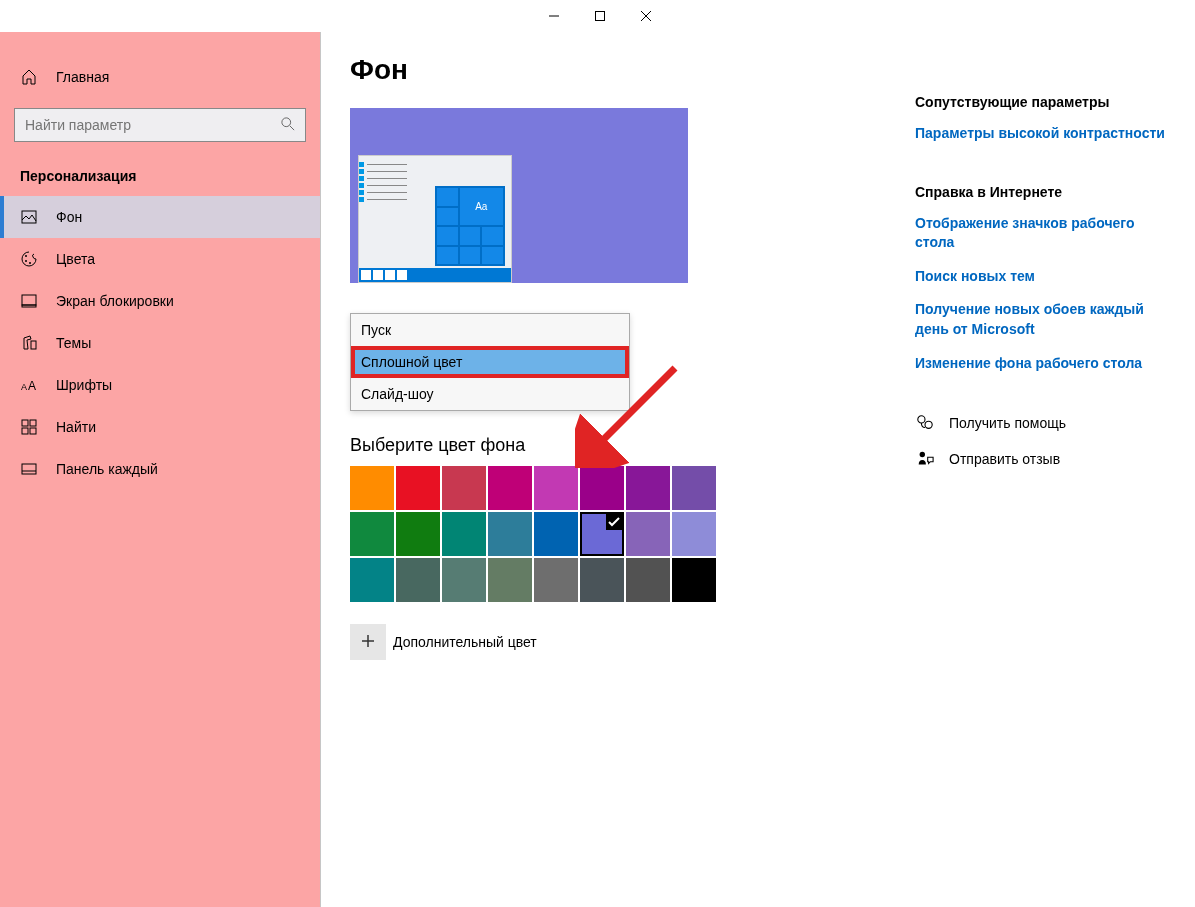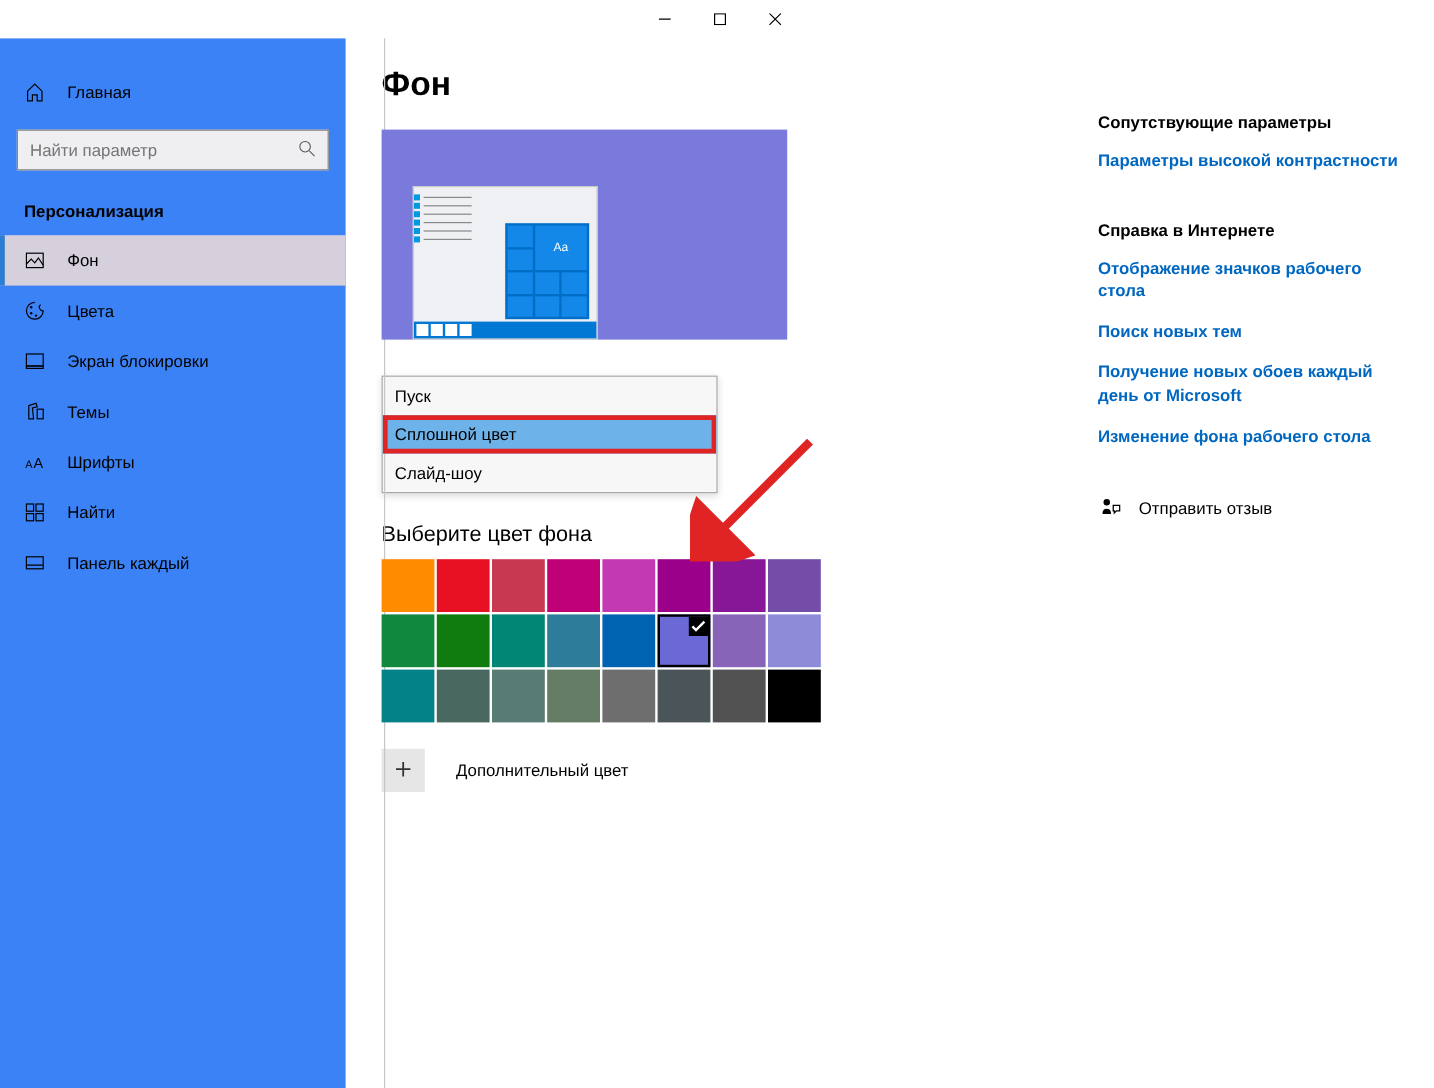--- a/index.html
+++ b/index.html
@@ -6,57 +6,57 @@
 body { background: #ffffff; color: #000; font-size: 14px; width: 1195px; height: 907px; overflow: hidden; position: relative; }
 
 .titlebar { height: 32px; display: flex; align-items: center; justify-content: flex-end; padding-left: 4px; flex-direction: column; }
 .titlebar-title { font-size: 12px; color: #000; }
 .titlebar-controls { display: flex; }
 .titlebar-btn { width: 46px; height: 32px; display: flex; align-items: center; justify-content: center; cursor: pointer; }
 .titlebar-btn svg { width: 10px; height: 10px; }
 
 .app { display: flex; height: calc(100% - 32px); }
 
-.sidebar { width: 288px; background: #3b82f6; padding-top: 26px; }
+.sidebar { width: 320px; background: #fca5a5; padding-top: 26px; }
 .home-row { display: flex; align-items: center; gap: 18px; padding: 10px 20px; cursor: pointer; }
 .search-box { margin: 12px 14px 18px 14px; height: 34px; border: 1px solid #888; background: #efeef1; display: flex; align-items: center; justify-content: space-between; padding: 0 10px; }
 .search-box input { border: none; background: transparent; outline: none; font-size: 14px; width: 100%; color: #555; }
 .section-title { font-weight: 600; font-size: 14px; padding: 8px 20px 12px 20px; }
 .nav-item { display: flex; align-items: center; gap: 18px; padding: 12px 20px; cursor: pointer; position: relative; }
 .nav-item.active { background: #d6cfdc; }
 .nav-item.active::before { content: ""; position: absolute; left: 0; top: 0; bottom: 0; width: 4px; background: #2d7dd2; }
 .nav-icon { width: 18px; height: 18px; display: flex; align-items: center; justify-content: center; }
 
 .main { flex: 1; display: flex; padding: 22px 30px 0 30px; gap: 40px; }
 .content { flex: 1; max-width: 560px; }
 .page-title { font-size: 28px; font-weight: 600; margin-bottom: 22px; }
 
 .preview { width: 338px; height: 175px; background: #7a79dc; position: relative; margin-bottom: 30px; }
-.preview-window { position: absolute; bottom: 0; left: 26px; width: 154px; height: 128px; background: #eef0f3; border: 1px solid #ccc; }
+.preview-window { position: absolute; bottom: 0; left: 8px; width: 154px; height: 128px; background: #eef0f3; border: 1px solid #ccc; }
 .preview-taskbar { position: absolute; bottom: 0; left: 0; right: 0; height: 14px; background: #0078d4; display: flex; gap: 2px; padding: 2px; }
 .preview-taskbar div { width: 10px; background: #fff; }
 .preview-list { position: absolute; top: 8px; left: 8px; }
 .preview-list-line { width: 40px; height: 1px; background: #888; margin-bottom: 6px; position: relative; }
 .preview-list-line::before { content:""; position:absolute; left:-8px; top:-2px; width:5px; height:5px; background:#0099e5; }
 .preview-tiles { position: absolute; top: 30px; right: 6px; width: 70px; height: 80px; background: #006ec7; display: grid; grid-template-columns: repeat(3,1fr); grid-template-rows: repeat(4,1fr); gap: 2px; padding: 2px; }
 .preview-tiles div { background: #1388e8; }
 .preview-tiles .big { grid-column: span 2; grid-row: span 2; display:flex; align-items:center; justify-content:center; color:#fff; font-size:10px; }
 
 .dropdown-open { width: 280px; border: 1px solid #aaa; background: #f7f7f7; margin-bottom: 24px; box-shadow: 0 2px 6px rgba(0,0,0,0.15); }
 .dropdown-option { padding: 8px 10px; cursor: pointer; font-size: 14px; }
 .dropdown-option.selected { background: #6db2e8; position: relative; }
 .dropdown-option.highlight-border { box-shadow: inset 0 0 0 4px #e02424; }
 
 .section-label { font-size: 18px; margin-bottom: 10px; }
 .color-grid { display: grid; grid-template-columns: repeat(8, 44px); grid-auto-rows: 44px; gap: 2px; margin-bottom: 22px; }
 .color-swatch { cursor: pointer; position: relative; }
 .color-swatch.selected::after { content: ""; position: absolute; inset: 0; border: 2px solid #000; }
 .color-swatch.selected svg { position: absolute; top: 2px; right: 2px; width: 16px; height: 16px; background: #000; }
 
-.custom-color-row { display: flex; align-items: center; gap: 26px; }
+.custom-color-row { display: flex; align-items: center; gap: 7px; }
 .add-button { width: 36px; height: 36px; background: #e6e6e6; display: flex; align-items: center; justify-content: center; cursor: pointer; }
 
 .right-panel { width: 250px; padding-top: 40px; }
 .rp-heading { font-size: 14px; font-weight: 600; margin-bottom: 14px; }
 .rp-link { color: #0067c0; font-size: 14px; margin-bottom: 14px; cursor: pointer; display: block; line-height: 1.4; font-weight: bold; }
 .rp-section { margin-bottom: 40px; }
 .rp-action { display: flex; align-items: center; gap: 14px; margin-bottom: 16px; cursor: pointer; }
 .rp-action-icon { width: 20px; height: 20px; display:flex; align-items:center; justify-content:center; }
 
 .arrow-annotation { position: absolute; left: 575px; top: 358px; pointer-events: none; }
@@ -276,20 +276,30 @@
         <div id="help-links">
             <a class="rp-link">Отображение значков рабочего стола</a>
             <a class="rp-link">Поиск новых тем</a>
             <a class="rp-link">Получение новых обоев каждый день от Microsoft</a>
             <a class="rp-link">Изменение фона рабочего стола</a>
           </div>
       </div>
       <div class="rp-action">
         <span class="rp-action-icon">
             <svg viewBox="0 0 20 20" width="18" height="18">
+              <circle cx="6" cy="6" r="4" fill="none" stroke="#000" stroke-width="1.2"></circle>
+              <circle cx="14" cy="12" r="4" fill="none" stroke="#000" stroke-width="1.2"></circle>
+              <path d="M6 10 Q6 15 10 15" fill="none" stroke="#000" stroke-width="1.2"></path>
+            </svg>
+          </span>
+        <span>Получить помощь</span>
+      </div>
+      <div class="rp-action">
+        <span class="rp-action-icon">
+            <svg viewBox="0 0 20 20" width="18" height="18">
               <circle cx="7" cy="5" r="3" fill="#000"></circle>
               <path d="M3 16 Q3 11 7 11 Q11 11 11 16" fill="#000"></path>
               <path d="M13 8 L19 8 L19 13 L16 13 L14 15 L14 13 L13 13 Z" fill="none" stroke="#000" stroke-width="1.2"></path>
             </svg>
           </span>
         <span>Отправить отзыв</span>
       </div>
     </div>
   </div>
 </div>

